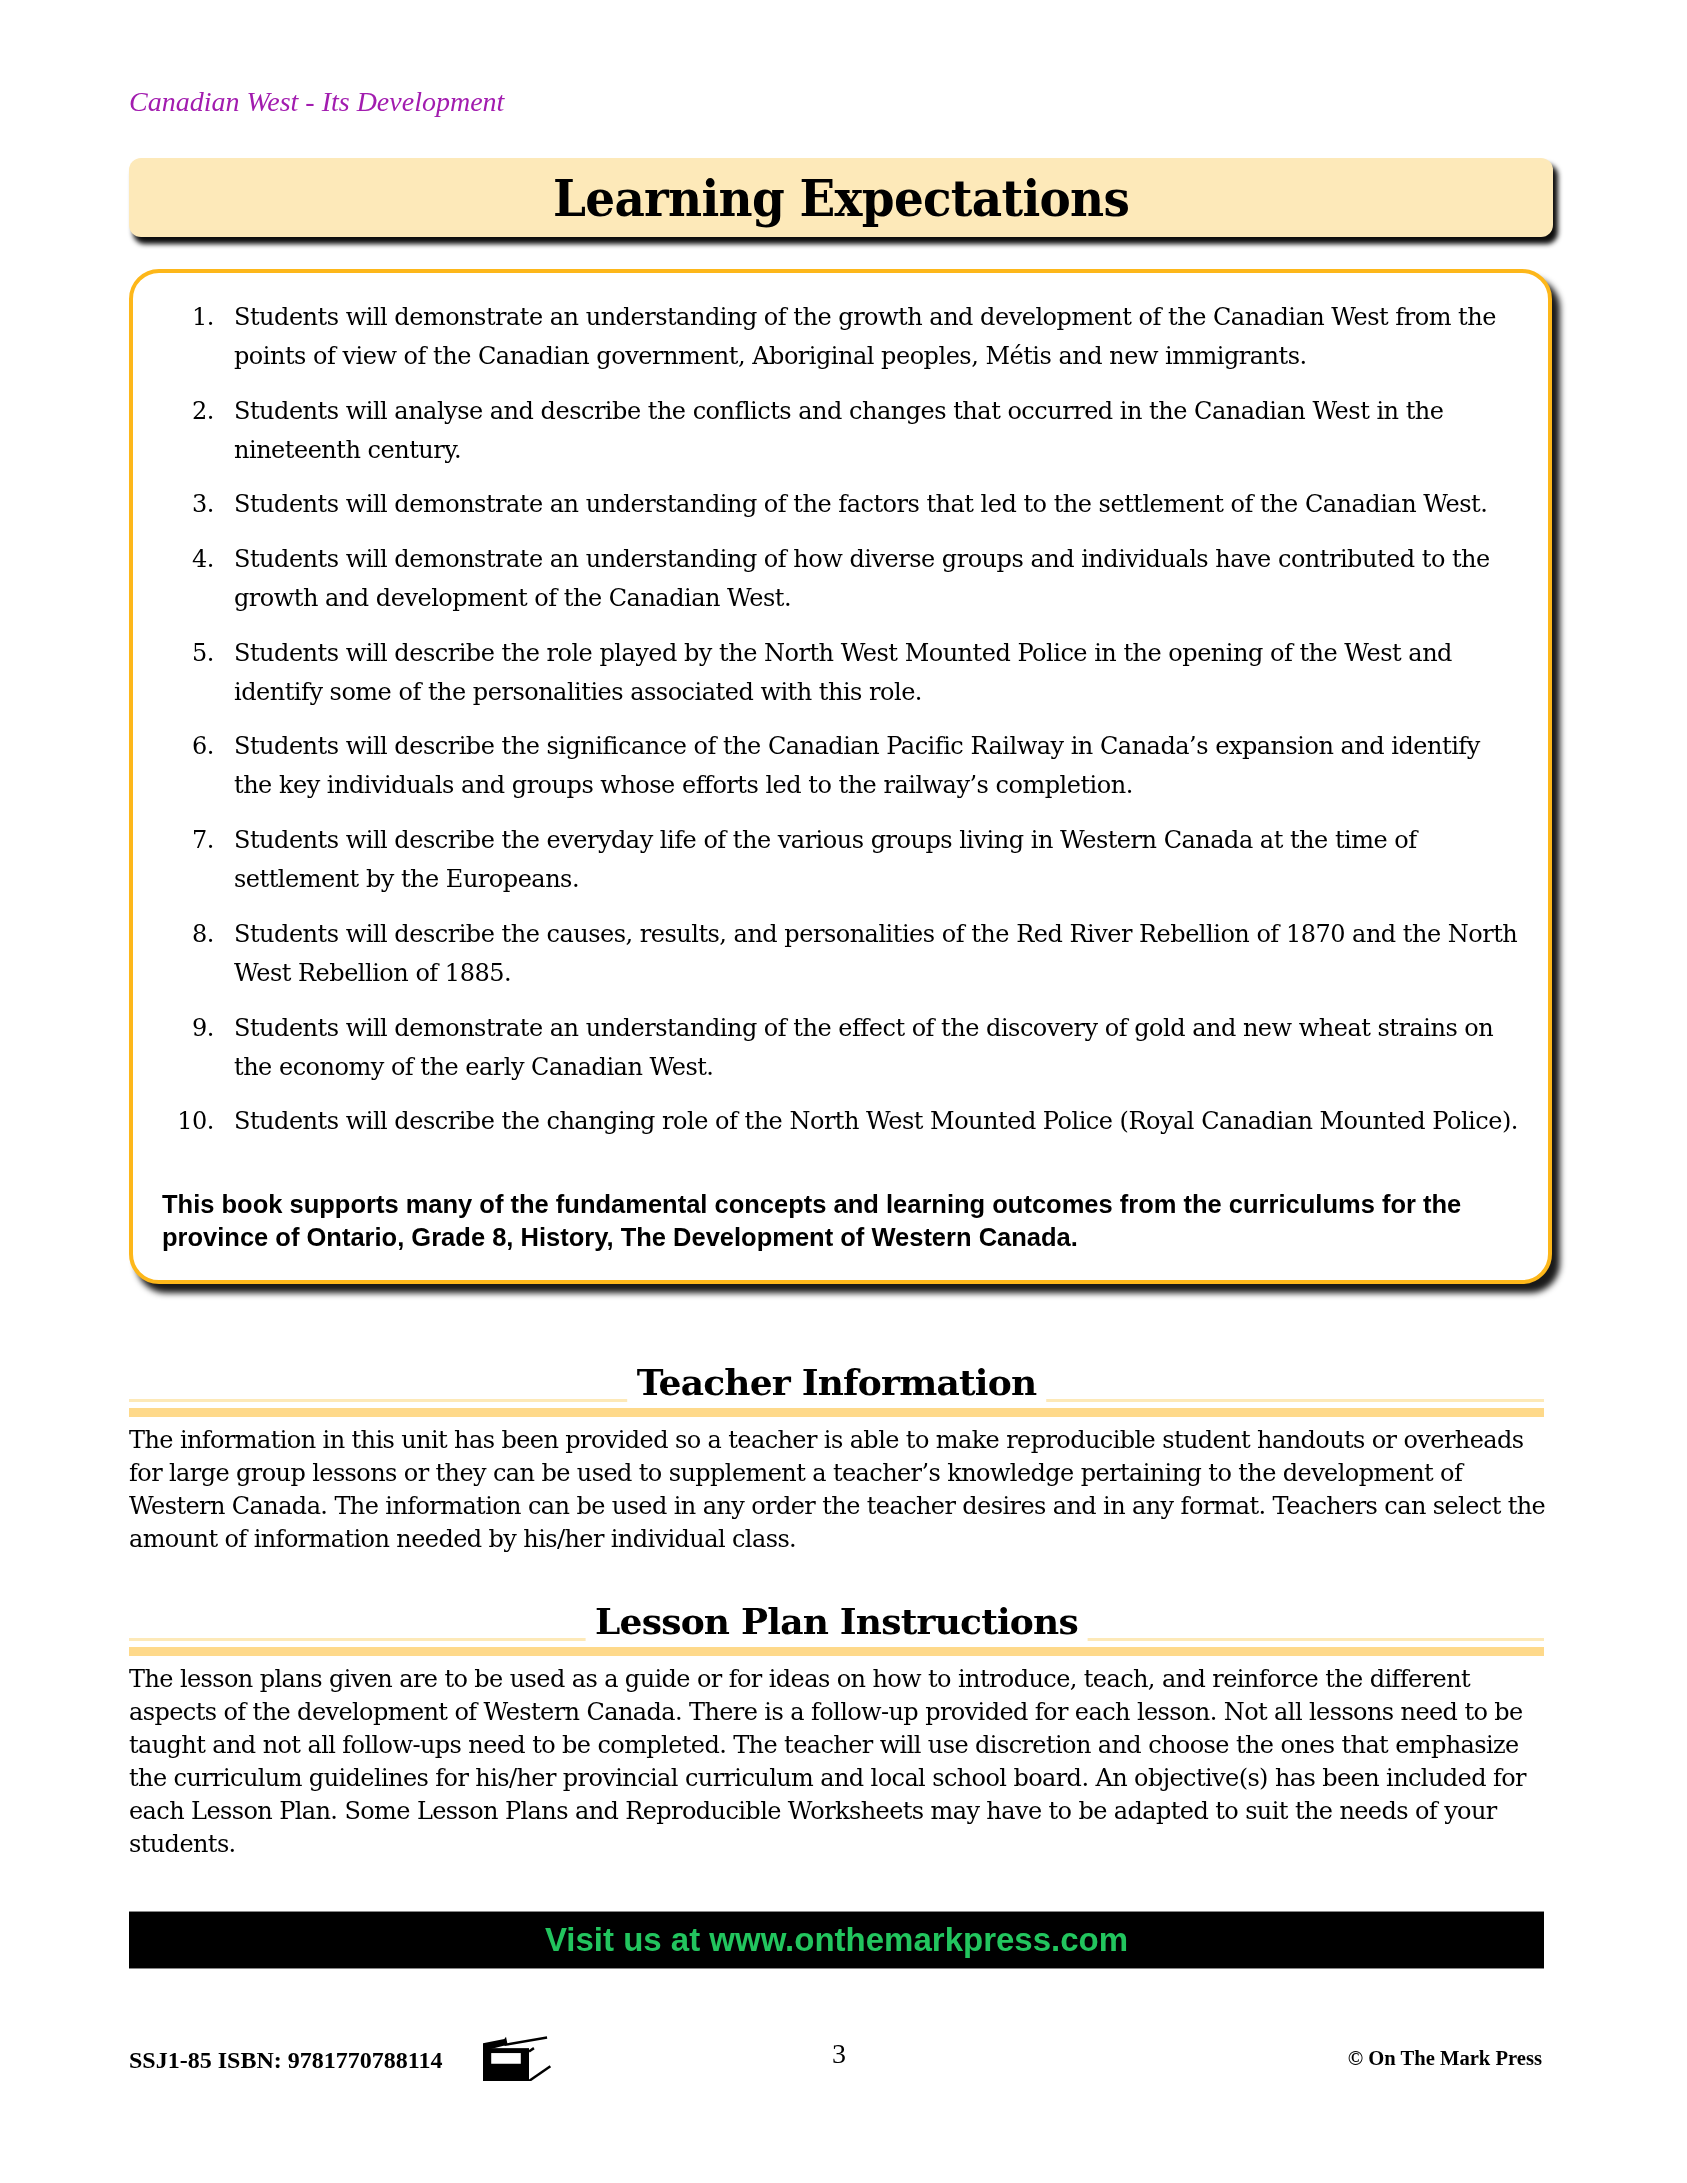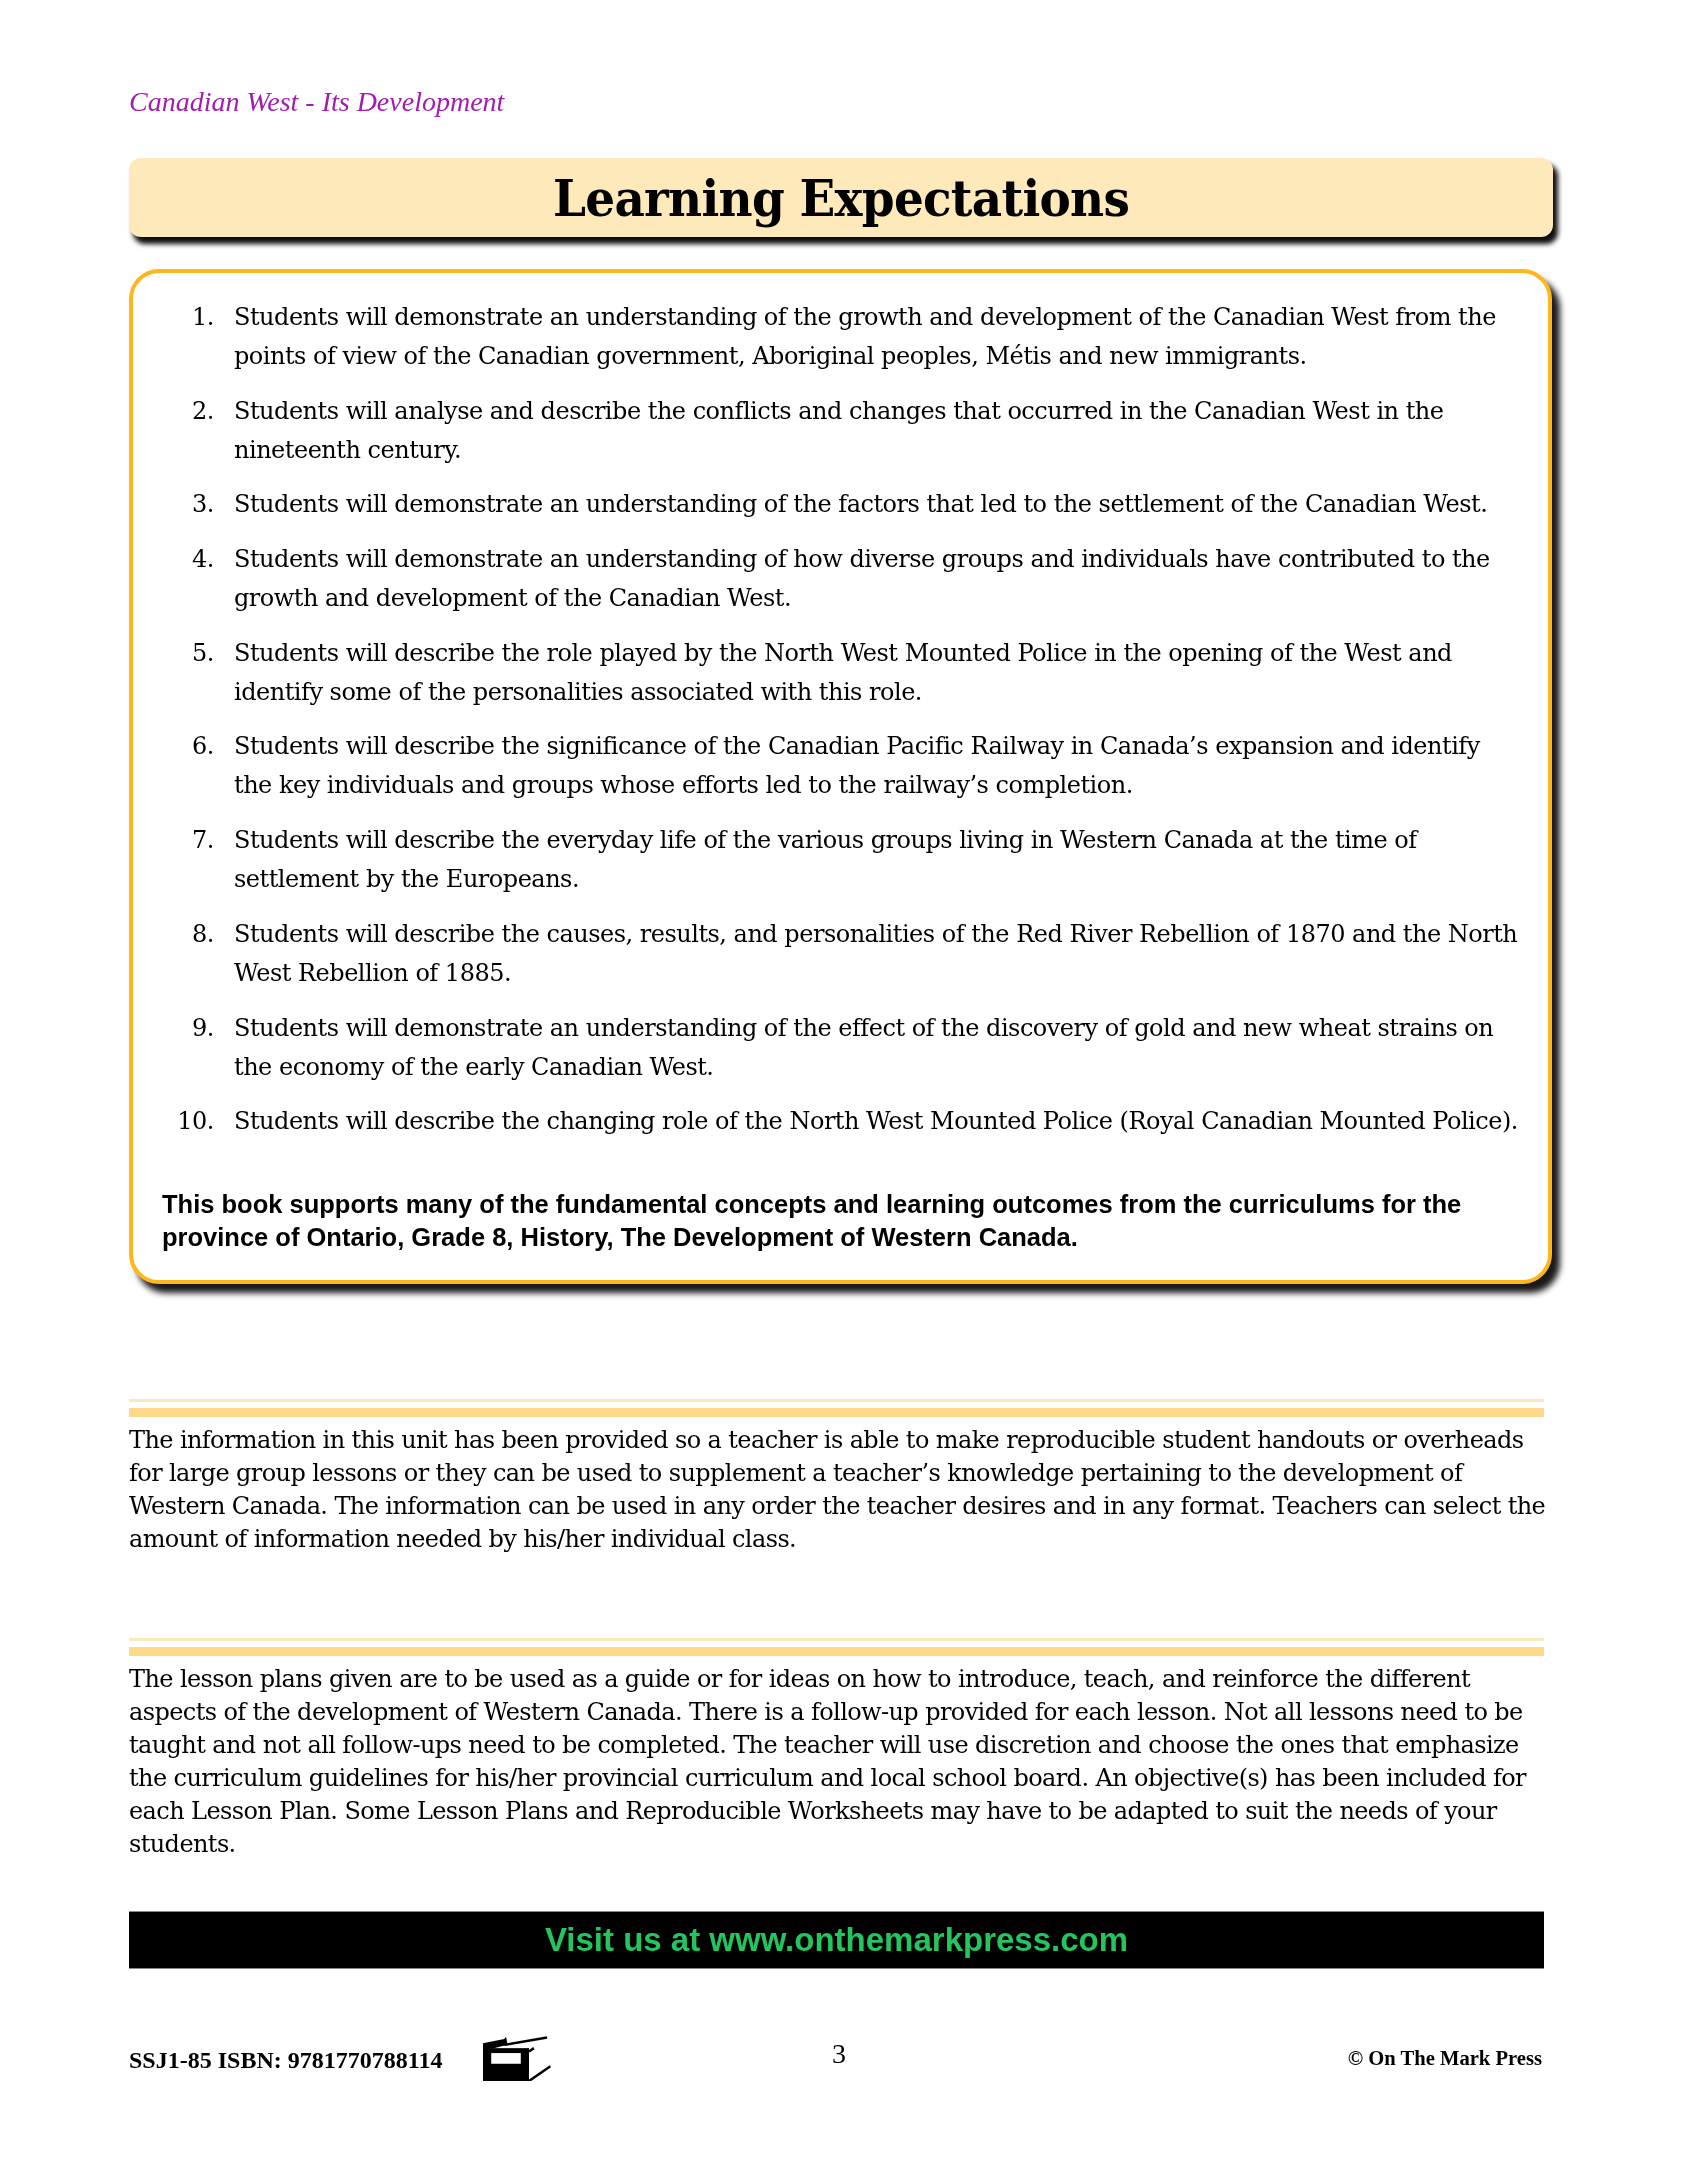--- a/index.html
+++ b/index.html
@@ -137,26 +137,28 @@
       <span class="exp-num">10.</span>
       <span>Students will describe the changing role of the North West Mounted Police (Royal Canadian Mounted Police).</span>
     </li>
   </ol>
   <div class="support-note">This book supports many of the fundamental concepts and learning outcomes from the curriculums for the province of Ontario, Grade 8, History, The Development of Western Canada.</div>
 </div>
 
 <div class="section-head" style="top:1364px;">
   <div class="thin"></div>
   <div class="thick"></div>
+  <h2>Teacher Information</h2>
 </div>
 <p class="body-para" style="top:1424px;">The information in this unit has been provided so a teacher is able to make reproducible student handouts or overheads for large group lessons or they can be used to supplement a teacher’s knowledge pertaining to the development of Western Canada.  The information can be used in any order the teacher desires and in any format. Teachers can select the amount of information needed by his/her individual class.</p>
 
 <div class="section-head" style="top:1603px;">
   <div class="thin"></div>
   <div class="thick"></div>
+  <h2>Lesson Plan Instructions</h2>
 </div>
 <p class="body-para" style="top:1663px;">The lesson plans given are to be used as a guide or for ideas on how to introduce, teach, and reinforce the different aspects of the development of Western Canada.  There is a follow-up provided for each lesson.  Not all lessons need to be taught and not all follow-ups need to be completed.  The teacher will use discretion and choose the ones that emphasize the curriculum guidelines for his/her provincial curriculum and local school board.  An objective(s) has been included for each Lesson Plan.  Some Lesson Plans and Reproducible Worksheets may have to be adapted to suit the needs of your students.</p>
 
 <div class="visit-bar">
   <span>Visit us at www.onthemarkpress.com</span>
 </div>
 
 <div class="footer">
   <span class="left">SSJ1-85  ISBN: 9781770788114</span>
   <svg class="copier" viewBox="0 0 112 56">

